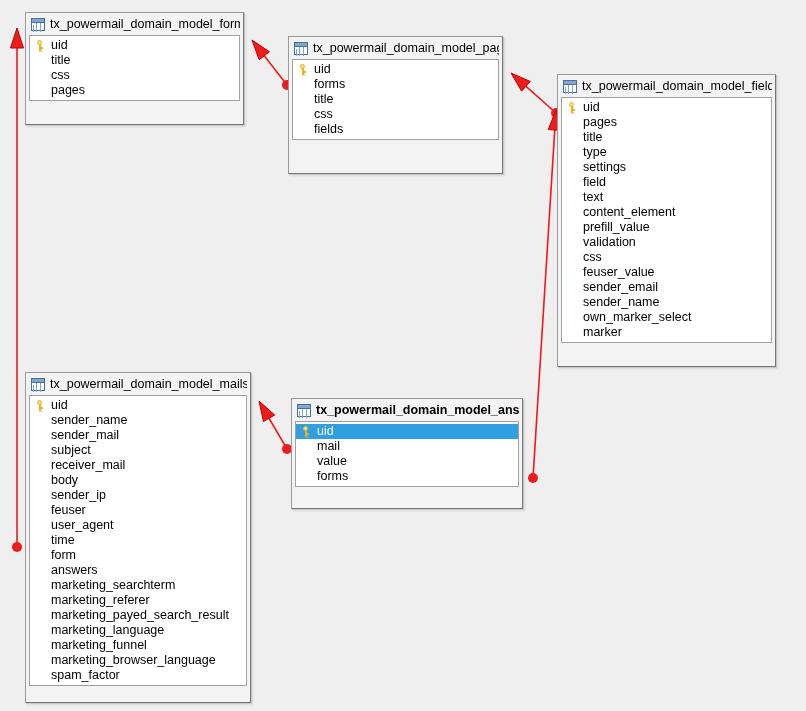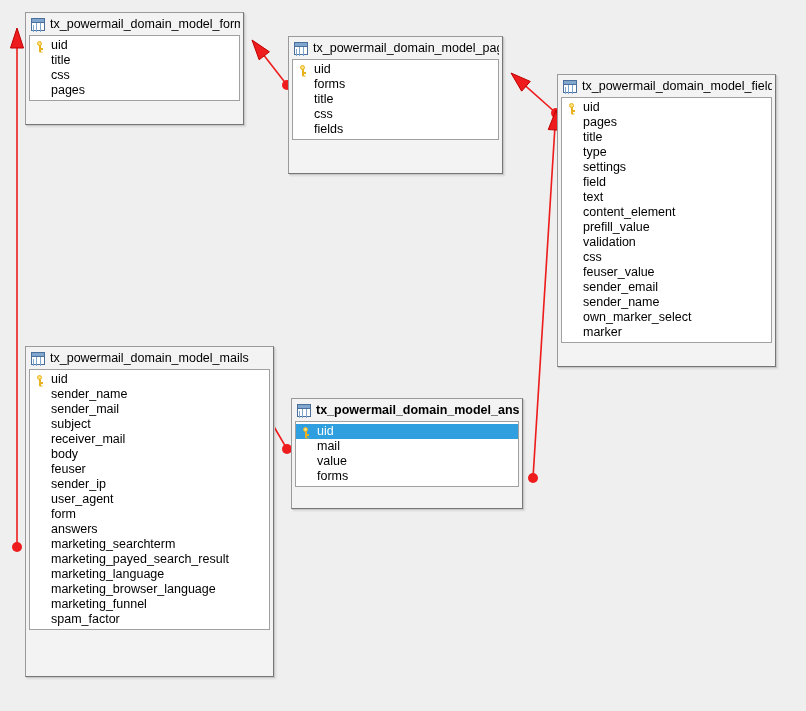--- a/index.html
+++ b/index.html
@@ -103,21 +103,21 @@
     margin: 0 3px 4px 3px;
     background: #ffffff;
     border: 1px solid #a0a0a0;
     box-sizing: border-box;
     padding: 2px 0 2px 0;
     overflow: hidden;
   }
 
   .col-row {
     display: flex;
-    align-items: flex-end;
+    align-items: center;
     height: 15px;
     padding-left: 3px;
     box-sizing: border-box;
     white-space: nowrap;
   }
 
   .col-row.highlight {
     background: #2f9fe0;
   }
   .col-row.highlight .col-name {
@@ -172,21 +172,21 @@
     font-size: 12.5px;
     color: #000000;
     line-height: 15px;
     padding-left: 4px;
   }
 
   
   #entity-forms  { left: 25px;  top: 12px;  width: 219px; height: 113px; }
   #entity-pages  { left: 288px; top: 36px;  width: 215px; height: 138px; }
   #entity-fields { left: 557px; top: 74px;  width: 219px; height: 293px; }
-  #entity-mails  { left: 25px;  top: 346px; width: 249px; height: 331px; }
+  #entity-mails  { left: 25px;  top: 372px; width: 226px; height: 331px; }
   #entity-answer { left: 291px; top: 398px; width: 232px; height: 111px; }
 </style>
 </head>
 <body>
 
 <div id="canvas">
 
   <svg id="connectors" viewBox="0 0 806 711" xmlns="http://www.w3.org/2000/svg">
       <g>
         <line x1="17" y1="547" x2="17" y2="41" stroke="#ee1c1c" stroke-width="1.6"></line>
@@ -391,57 +391,65 @@
         <div class="col-row">
           <span class="key-slot"></span>
           <span class="col-name">receiver_mail</span>
         </div>
         <div class="col-row">
           <span class="key-slot"></span>
           <span class="col-name">body</span>
         </div>
         <div class="col-row">
           <span class="key-slot"></span>
+          <span class="col-name">sender_ip</span>
+        </div>
+        <div class="col-row">
+          <span class="key-slot"></span>
           <span class="col-name">feuser</span>
         </div>
         <div class="col-row">
           <span class="key-slot"></span>
-          <span class="col-name">sender_ip</span>
-        </div>
-        <div class="col-row">
-          <span class="key-slot"></span>
           <span class="col-name">user_agent</span>
         </div>
         <div class="col-row">
           <span class="key-slot"></span>
+          <span class="col-name">time</span>
+        </div>
+        <div class="col-row">
+          <span class="key-slot"></span>
           <span class="col-name">form</span>
         </div>
         <div class="col-row">
           <span class="key-slot"></span>
           <span class="col-name">answers</span>
         </div>
         <div class="col-row">
           <span class="key-slot"></span>
           <span class="col-name">marketing_searchterm</span>
         </div>
         <div class="col-row">
           <span class="key-slot"></span>
+          <span class="col-name">marketing_referer</span>
+        </div>
+        <div class="col-row">
+          <span class="key-slot"></span>
           <span class="col-name">marketing_payed_search_result</span>
         </div>
         <div class="col-row">
           <span class="key-slot"></span>
           <span class="col-name">marketing_language</span>
         </div>
         <div class="col-row">
           <span class="key-slot"></span>
+          <span class="col-name">marketing_funnel</span>
+        </div>
+        <div class="col-row">
+          <span class="key-slot"></span>
           <span class="col-name">marketing_browser_language</span>
-        </div>
-        <div class="col-row">
-          <span class="key-slot"></span>
-          <span class="col-name">marketing_funnel</span>
         </div>
         <div class="col-row">
           <span class="key-slot"></span>
           <span class="col-name">spam_factor</span>
         </div>
       </div>
   </div>
 
   <div class="entity selected" id="entity-answer">
     <div class="entity-title">

